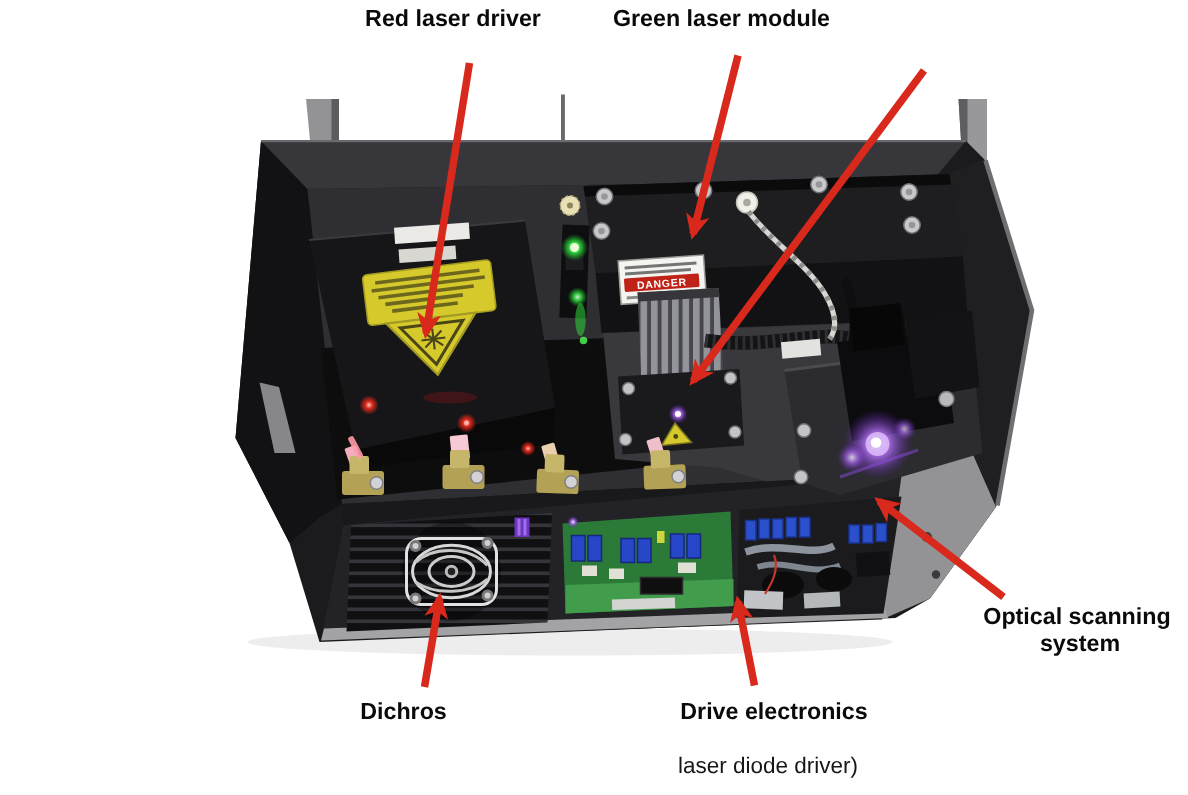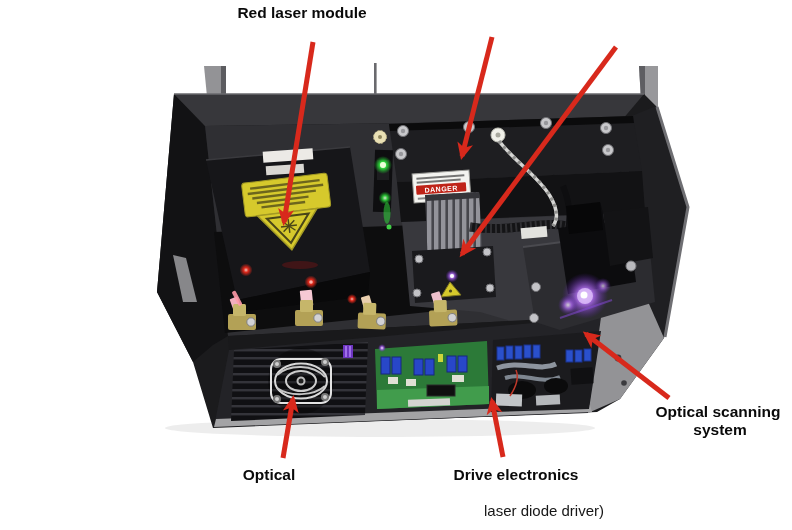--- a/index.html
+++ b/index.html
@@ -301,20 +301,21 @@
   <g stroke="#d8291c" stroke-width="5" fill="none">
     <line x1="313" y1="42" x2="284" y2="222" marker-end="url(#ah)"></line>
     <line x1="492" y1="37" x2="462" y2="156" marker-end="url(#ah)"></line>
     <line x1="616" y1="47" x2="462" y2="254" marker-end="url(#ah)"></line>
     <line x1="283" y1="458" x2="293" y2="399" marker-end="url(#ah)"></line>
     <line x1="503" y1="457" x2="492" y2="401" marker-end="url(#ah)"></line>
     <line x1="669" y1="398" x2="586" y2="334" marker-end="url(#ah)"></line>
   </g>
 </svg>
 
-<div class="lbl" style="left:302px;top:4px;">Red laser module</div>
-<div class="lbl" style="left:269px;top:466px;">Optical</div>
+<div class="lbl" style="left:302px;top:4px;">Red laser driver</div>
+<div class="lbl" style="left:481px;top:4px;">Green laser module</div>
+<div class="lbl" style="left:269px;top:466px;">Dichros</div>
 <div class="lbl" style="left:516px;top:466px;">Drive electronics</div>
-<div class="lbl sub" style="left:512px;top:502px;margin-left:32px;">laser diode driver)</div>
+<div class="lbl sub" style="left:512px;top:502px;">laser diode driver)</div>
 <div class="lbl" style="left:718px;top:403px;text-align:center;">Optical scanning</div>
 <div class="lbl" style="left:720px;top:421px;">system</div>
 
 </div>
 
 </body></html>

